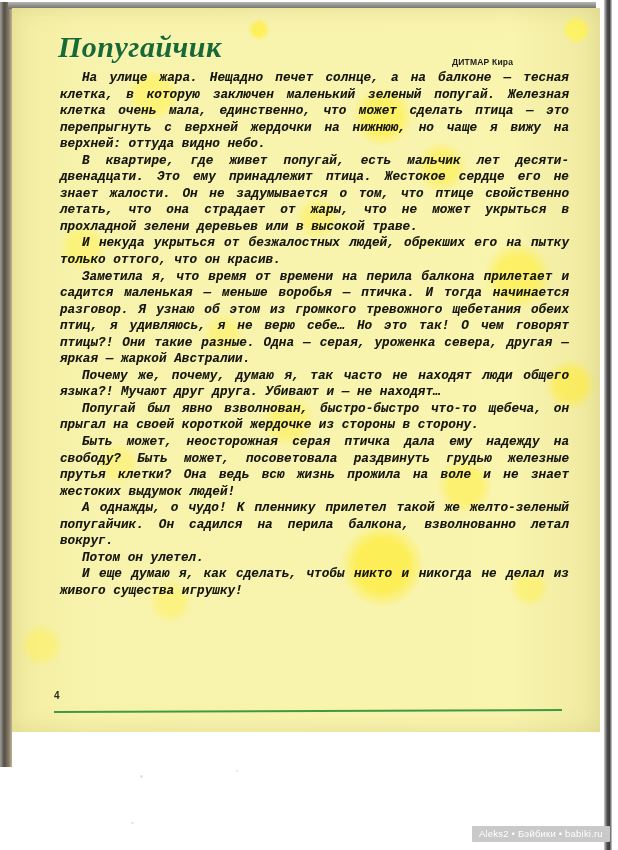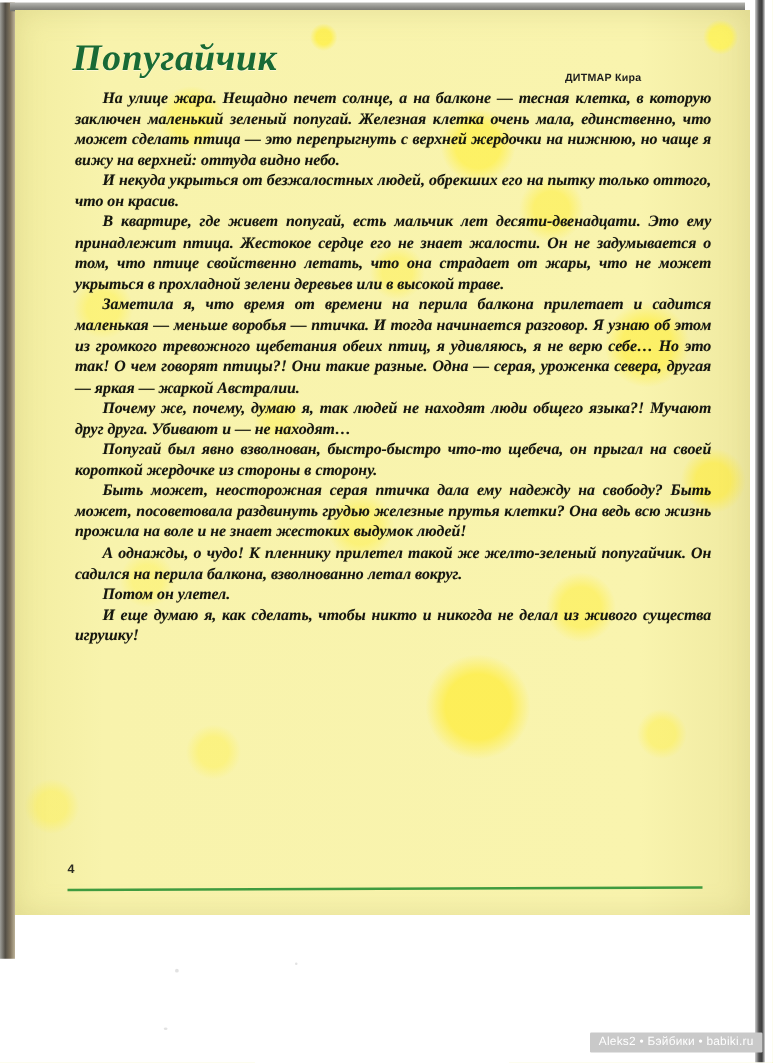--- a/index.html
+++ b/index.html
@@ -99,21 +99,21 @@
     margin-top: 10px;
   }
 
   
   #article {
     position: absolute;
     left: 48px; top: 62px;
     width: 509px;
   }
   .para {
-    font-family: Liberation Serif, serif;
+    font-family: Liberation Mono, monospace;
     font-style: italic;
     font-weight: 700;
     font-size: 12.7px;
     line-height: 16.55px;
     color: #15160f;
     text-align: justify;
     text-indent: 22px;
     margin: 0;
     hyphens: none;
     text-shadow: 0 0 .6px rgba(30,30,10,.35);
@@ -162,24 +162,24 @@
   <div id="page-top-edge"></div>
 
   <div id="paper">
 
     <div id="title">Попугайчик</div>
 
     <div id="author">ДИТМАР Кира</div>
 
     <div id="article">
         <p class="para">На улице жара. Нещадно печет солнце, а на балконе — тесная клетка, в которую заключен маленький зеленый попугай. Железная клетка очень мала, единственно, что может сделать птица — это перепрыгнуть с верхней жердочки на нижнюю, но чаще я вижу на верхней: оттуда видно небо.</p>
+        <p class="para">В квартире, где живет попугай, есть мальчик лет десяти-двенадцати. Это ему принадлежит птица. Жестокое сердце его не знает жалости. Он не задумывается о том, что птице свойственно летать, что она страдает от жары, что не может укрыться в прохладной зелени деревьев или в высокой траве.</p>
         <p class="para">И некуда укрыться от безжалостных людей, обрекших его на пытку только оттого, что он красив.</p>
-        <p class="para">В квартире, где живет попугай, есть мальчик лет десяти-двенадцати. Это ему принадлежит птица. Жестокое сердце его не знает жалости. Он не задумывается о том, что птице свойственно летать, что она страдает от жары, что не может укрыться в прохладной зелени деревьев или в высокой траве.</p>
         <p class="para">Заметила я, что время от времени на перила балкона прилетает и садится маленькая — меньше воробья — птичка. И тогда начинается разговор. Я узнаю об этом из громкого тревожного щебетания обеих птиц, я удивляюсь, я не верю себе… Но это так! О чем говорят птицы?! Они такие разные. Одна — серая, уроженка севера, другая — яркая — жаркой Австралии.</p>
-        <p class="para">Почему же, почему, думаю я, так людей не находят люди общего языка?! Мучают друг друга. Убивают и — не находят…</p>
+        <p class="para">Почему же, почему, думаю я, так часто не находят люди общего языка?! Мучают друг друга. Убивают и — не находят…</p>
         <p class="para">Попугай был явно взволнован, быстро-быстро что-то щебеча, он прыгал на своей короткой жердочке из стороны в сторону.</p>
         <p class="para">Быть может, неосторожная серая птичка дала ему надежду на свободу? Быть может, посоветовала раздвинуть грудью железные прутья клетки? Она ведь всю жизнь прожила на воле и не знает жестоких выдумок людей!</p>
         <p class="para">А однажды, о чудо! К пленнику прилетел такой же желто-зеленый попугайчик. Он садился на перила балкона, взволнованно летал вокруг.</p>
         <p class="para">Потом он улетел.</p>
         <p class="para">И еще думаю я, как сделать, чтобы никто и никогда не делал из живого существа игрушку!</p>
       </div>
 
     <div id="page-number">4</div>
 
     <div id="footer-rule"></div>

